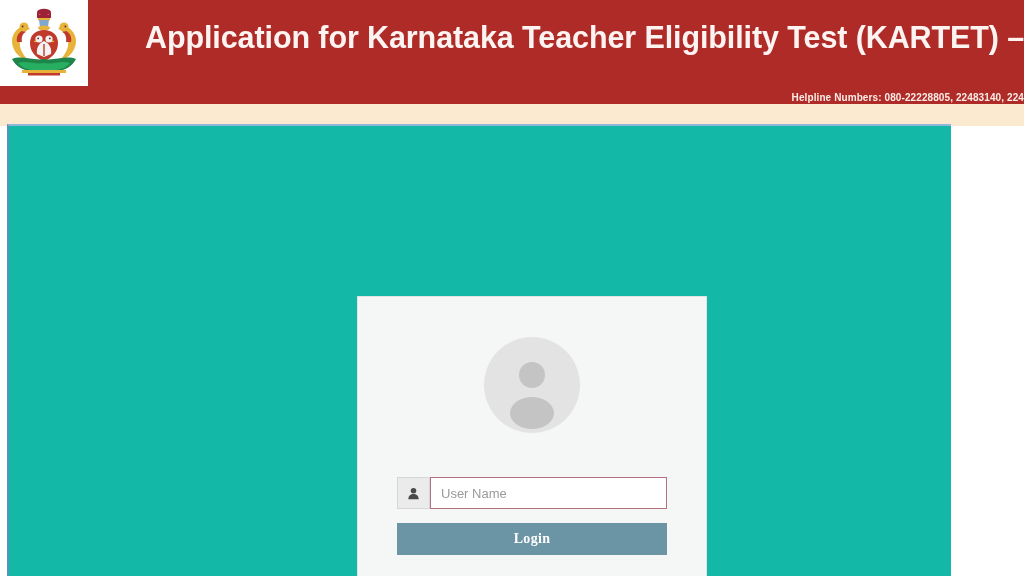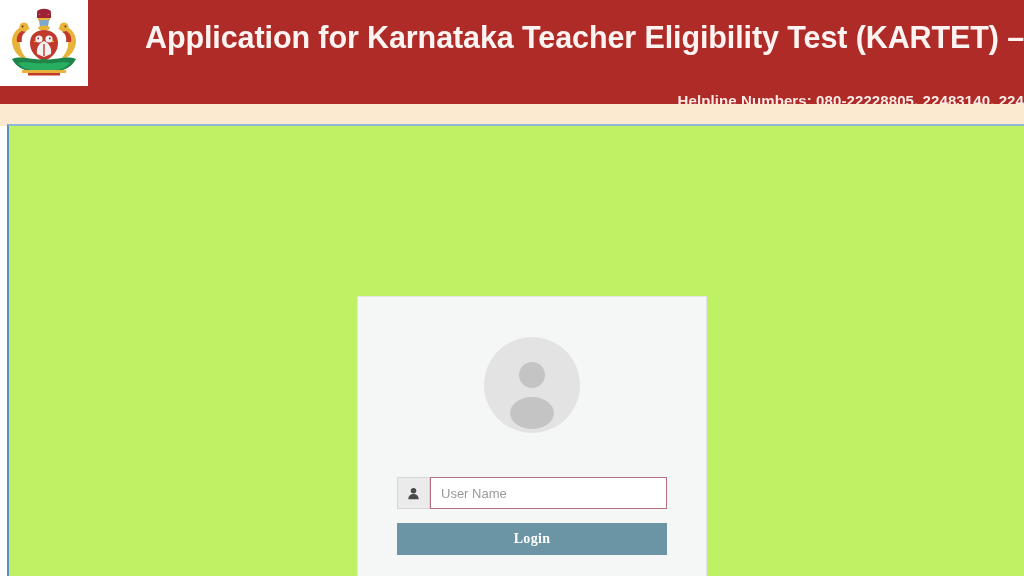--- a/index.html
+++ b/index.html
@@ -46,44 +46,44 @@
     font-weight: 700;
     color: #fdf3f1;
     letter-spacing: -0.1px;
     white-space: nowrap;
     line-height: 40px;
   }
   .helpline {
     position: absolute;
     right: 0px;
     top: 92px;
-    font-size: 15px;
+    font-size: 10px;
     font-weight: 700;
     color: #fcece6;
     white-space: nowrap;
     letter-spacing: 0.1px;
   }
 
   
   .cream-band {
     position: absolute;
     left: 0; top: 104px;
     width: 1024px;
     height: 22px;
     background: #FBE9D0;
   }
 
   
   .blue-panel {
     position: absolute;
     left: 7px;
     top: 124px;
-    width: 1017px;
+    width: 944px;
     height: 452px;
-    background: #bef264;
+    background: #14b8a6;
     border-top: 2px solid #8FB8D8;
     border-left: 2px solid #5B90BE;
     box-sizing: border-box;
   }
 
   
   .login-card {
     position: absolute;
     left: 348px;
     top: 170px;

